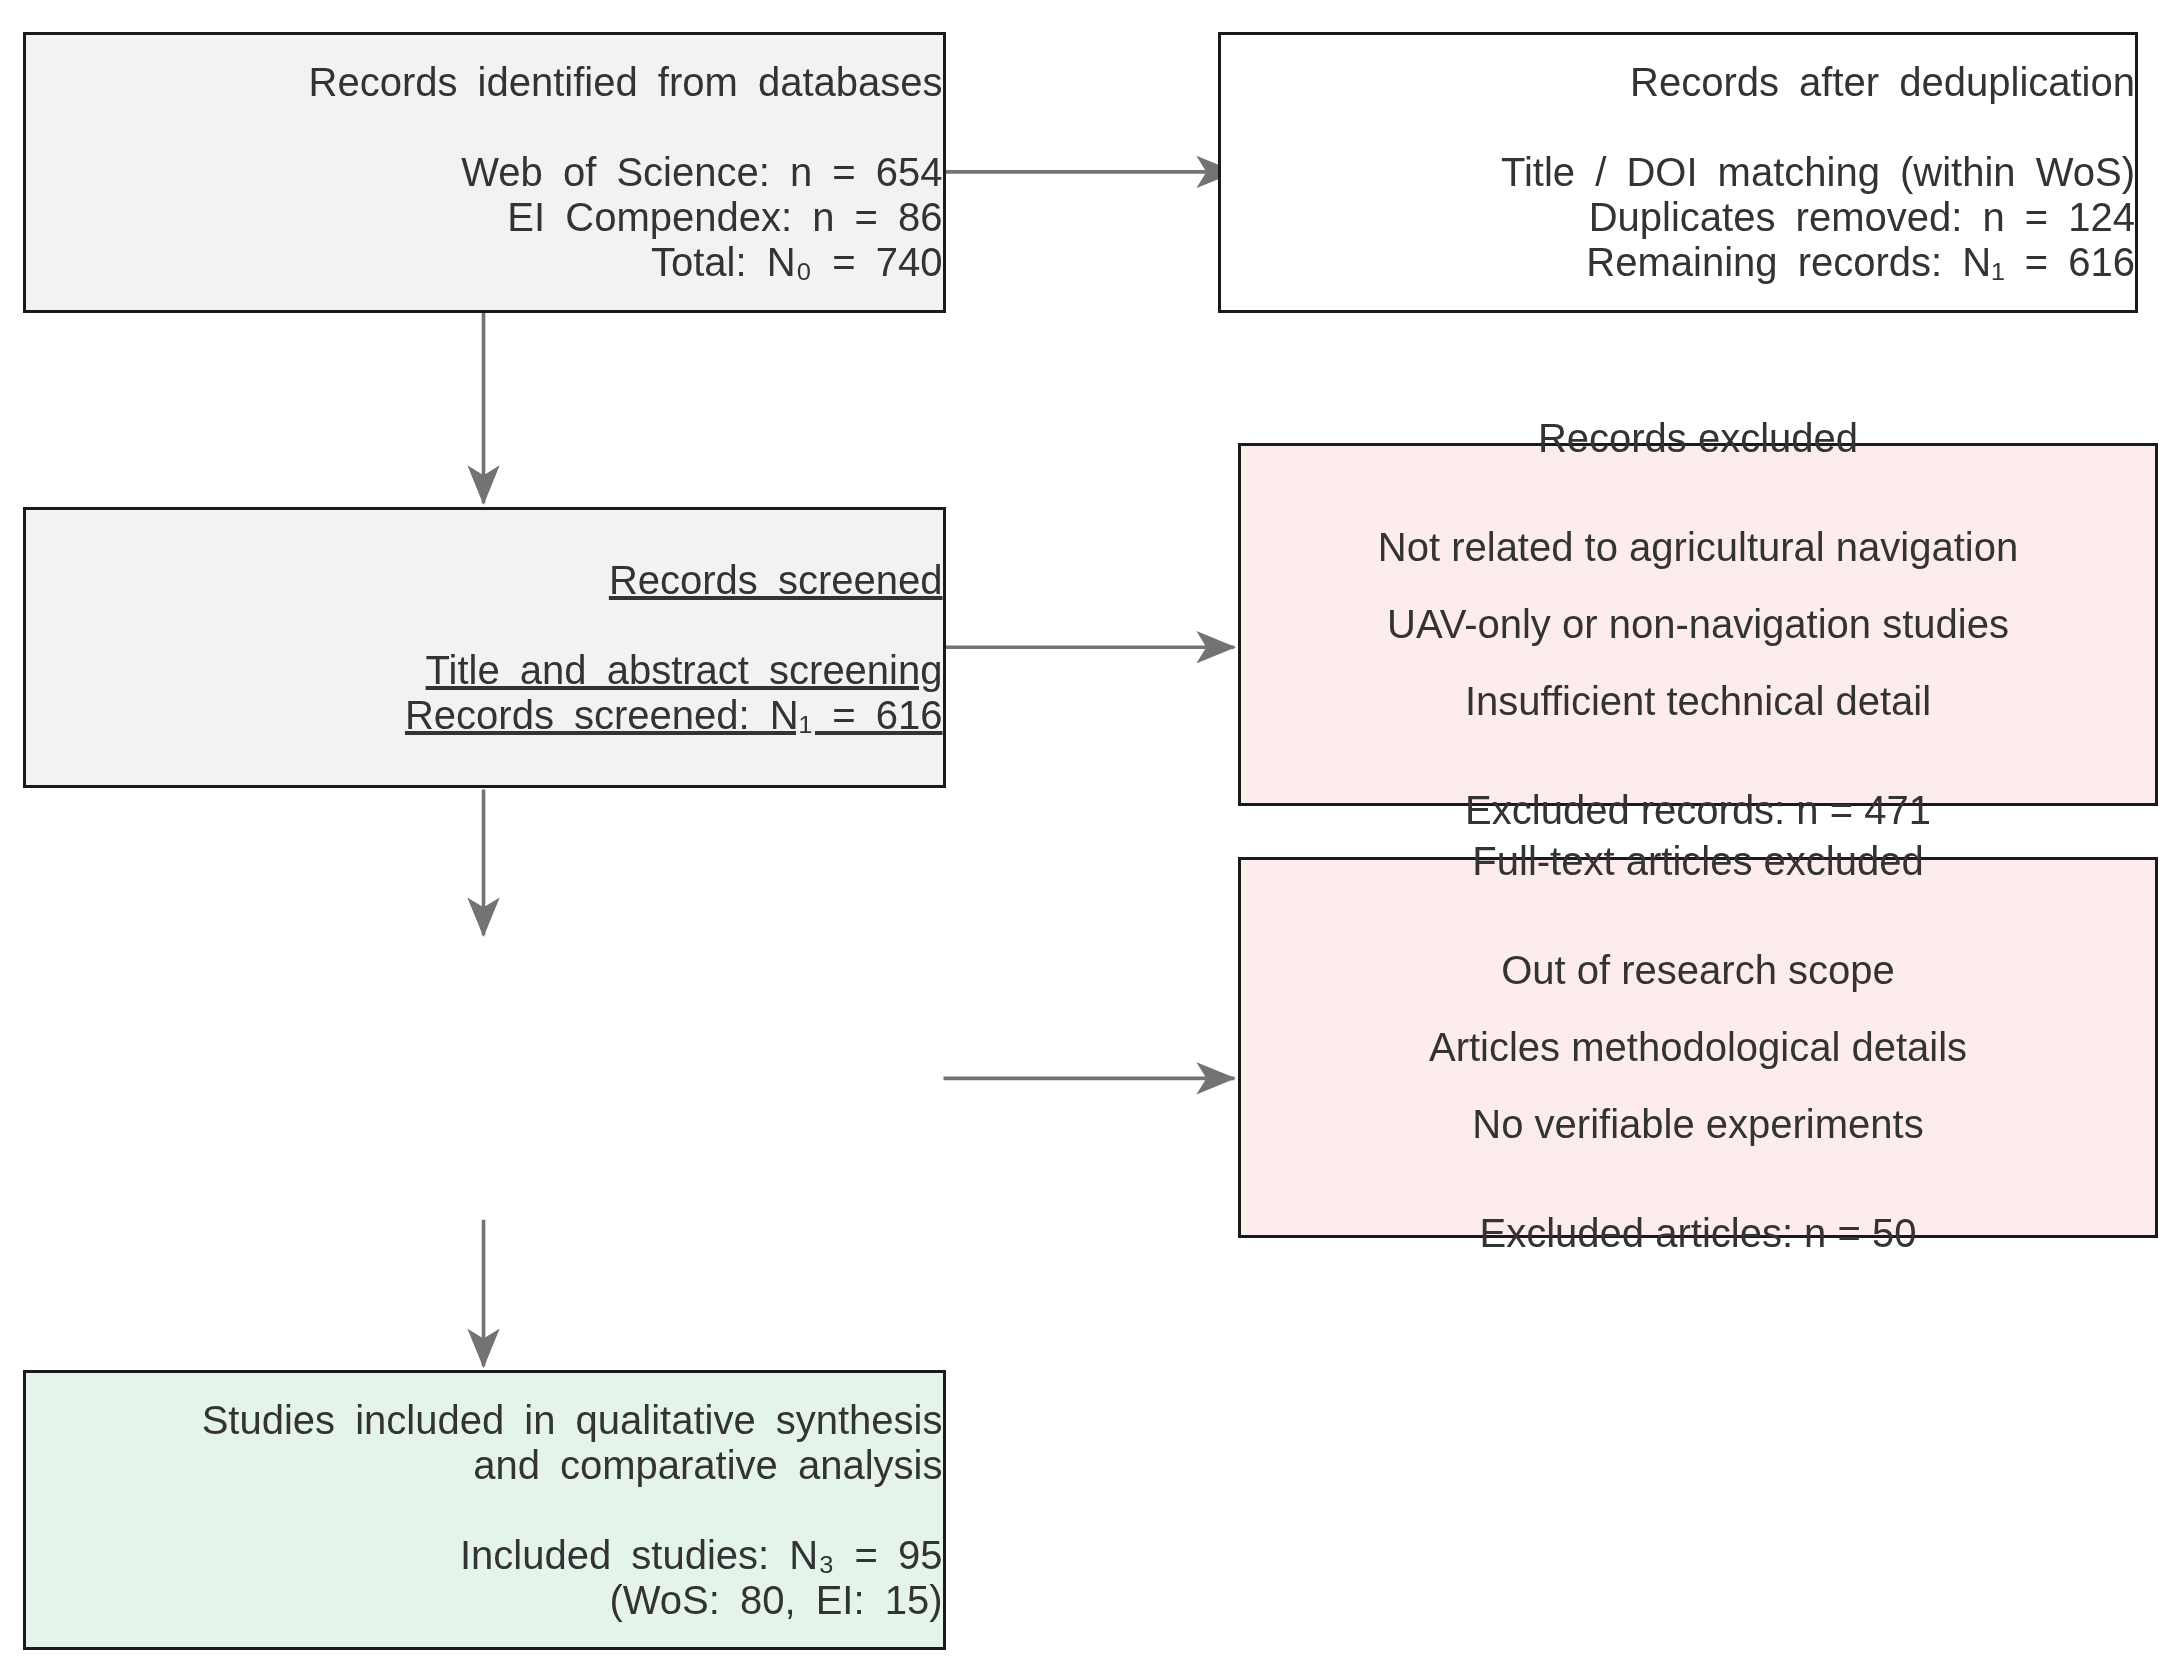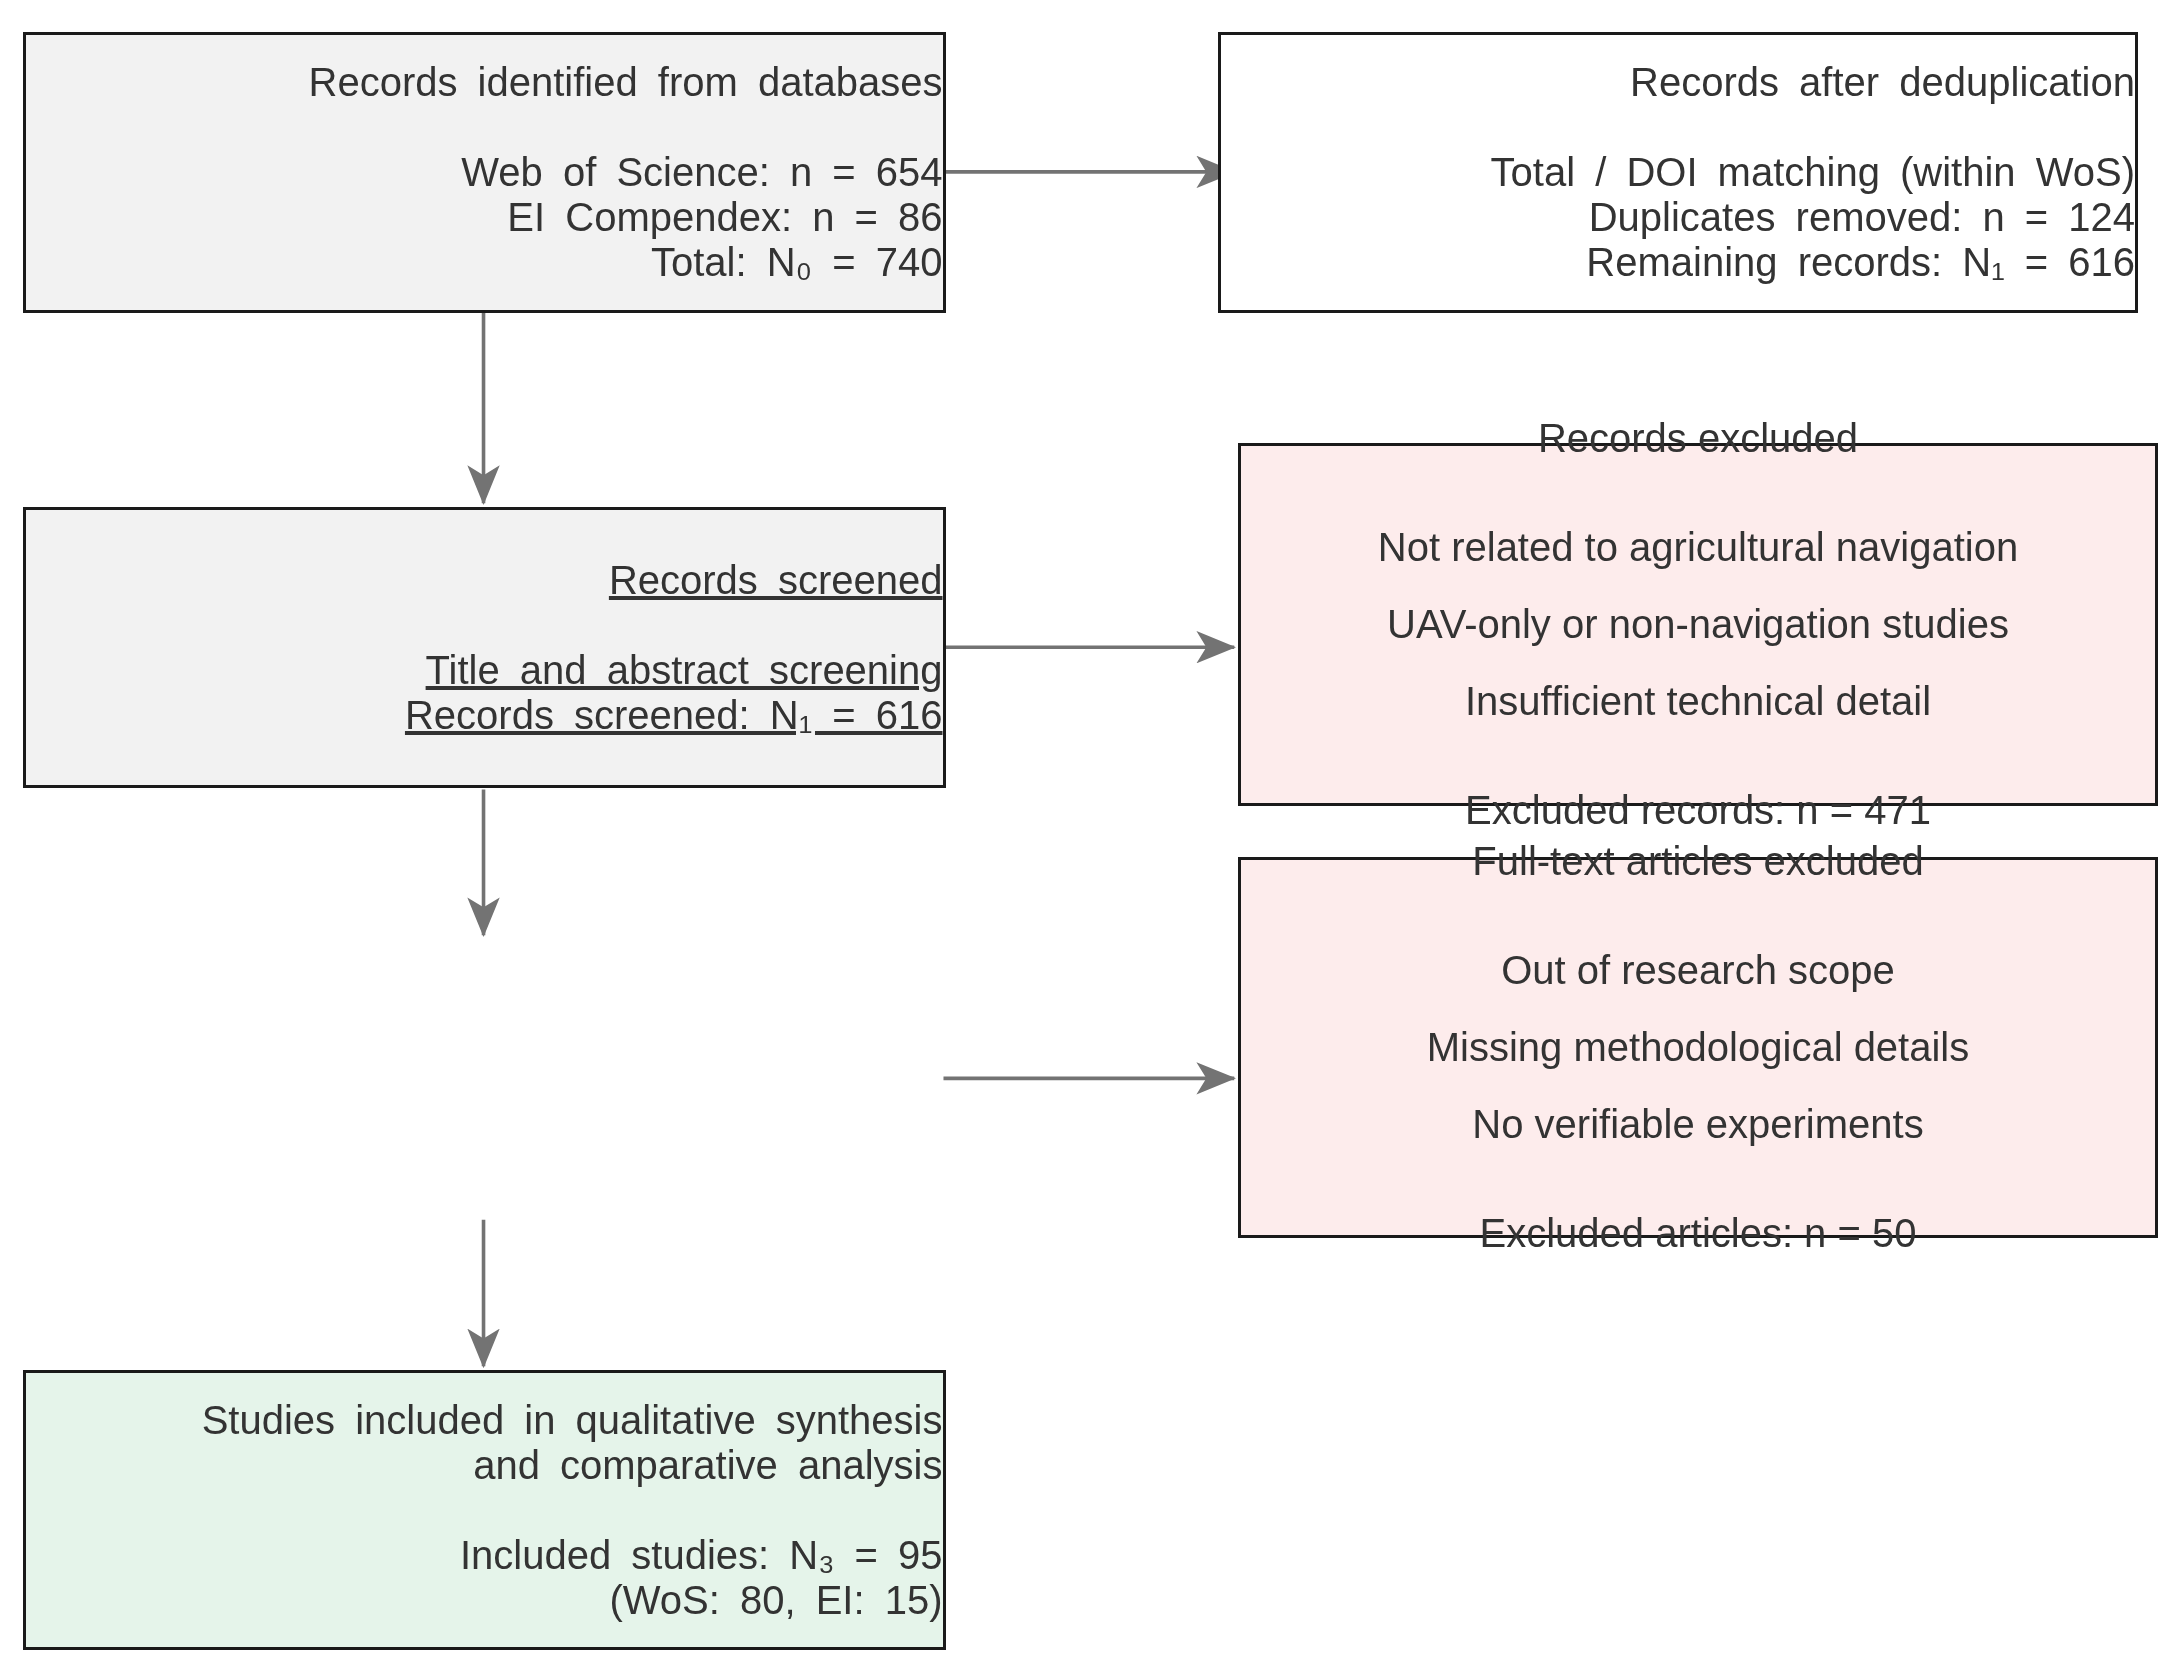--- a/index.html
+++ b/index.html
@@ -65,21 +65,21 @@
     <div class="box-title">Records identified from databases</div>
     <div class="spacer"></div>
     <div class="box-line">Web of Science: n = 654</div>
     <div class="box-line">EI Compendex: n = 86</div>
     <div class="box-line">Total: N₀ = 740</div>
   </div>
 
   <div class="box white wide" style="left:1218px;top:31.5px;width:920px;height:281px;">
     <div class="box-title">Records after deduplication</div>
     <div class="spacer"></div>
-    <div class="box-line">Total / DOI matching (within WoS)</div>
+    <div class="box-line">Title / DOI matching (within WoS)</div>
     <div class="box-line">Duplicates removed: n = 124</div>
     <div class="box-line">Remaining records: N₁ = 616</div>
   </div>
 
   <div class="box gray wide" style="left:22.5px;top:507px;width:923px;height:281px;text-decoration:underline;">
     <div class="box-title">Records screened</div>
     <div class="spacer"></div>
     <div class="box-line">Title and abstract screening</div>
     <div class="box-line">Records screened: N₁ = 616</div>
   </div>
@@ -92,21 +92,21 @@
     <div class="box-line">Insufficient technical detail</div>
     <div class="spacer"></div>
     <div class="box-line">Excluded records: n = 471</div>
   </div>
 
 
   <div class="box pink" style="left:1238px;top:857px;width:920px;height:381px;">
     <div class="box-title">Full-text articles excluded</div>
     <div class="spacer"></div>
     <div class="box-line">Out of research scope</div>
-    <div class="box-line">Missing methodological details</div>
+    <div class="box-line">Articles methodological details</div>
     <div class="box-line">No verifiable experiments</div>
     <div class="spacer"></div>
     <div class="box-line">Excluded articles: n = 50</div>
   </div>
 
   <div class="box green wide" style="left:22.5px;top:1370px;width:923px;height:280px;">
     <div class="box-title">Studies included in qualitative synthesis</div>
     <div class="box-title">and comparative analysis</div>
     <div class="spacer"></div>
     <div class="box-line">Included studies: N₃ = 95</div>

